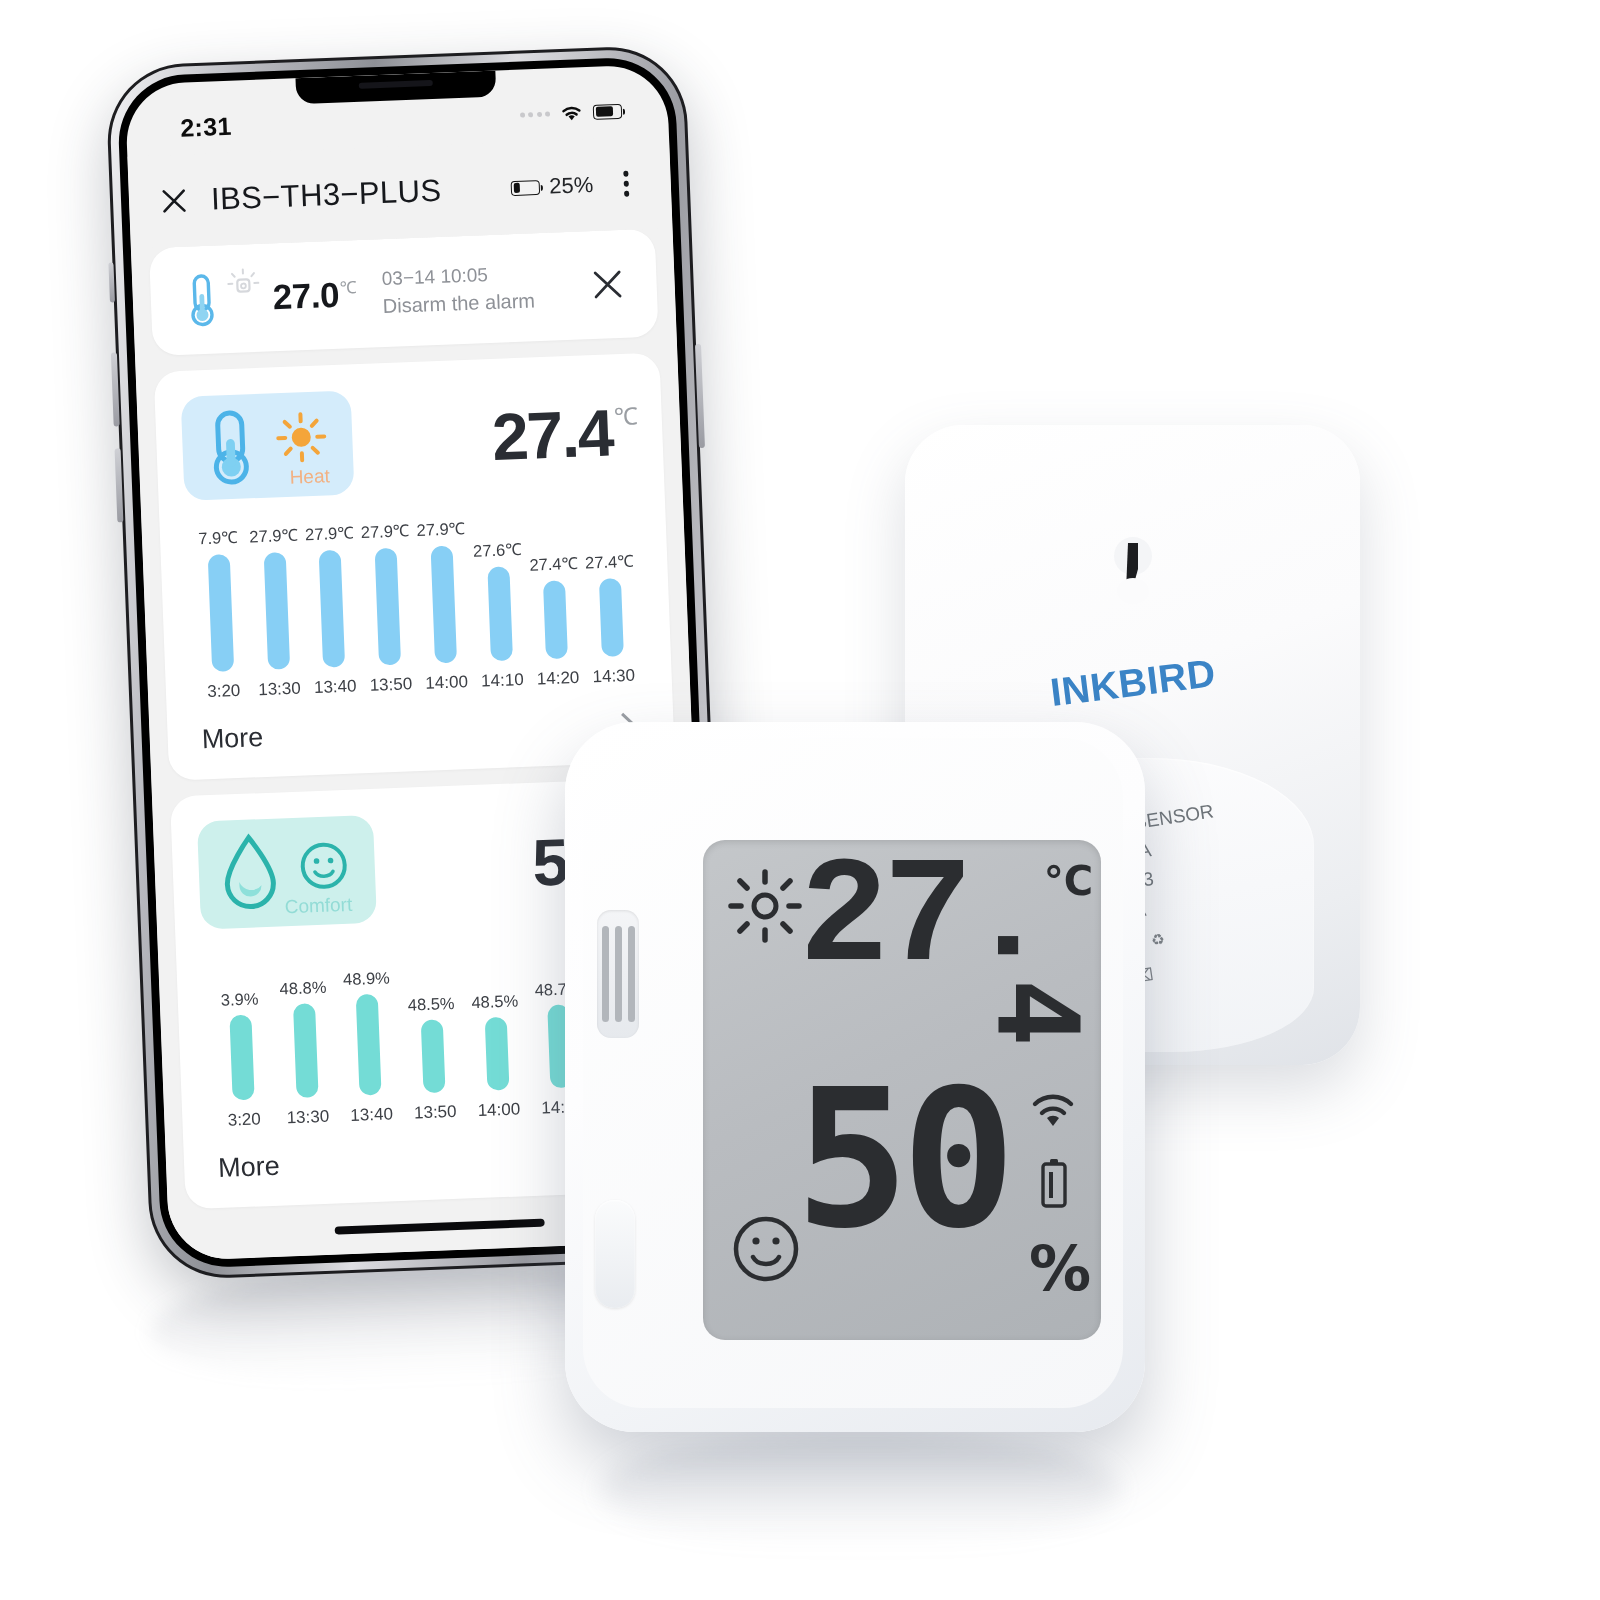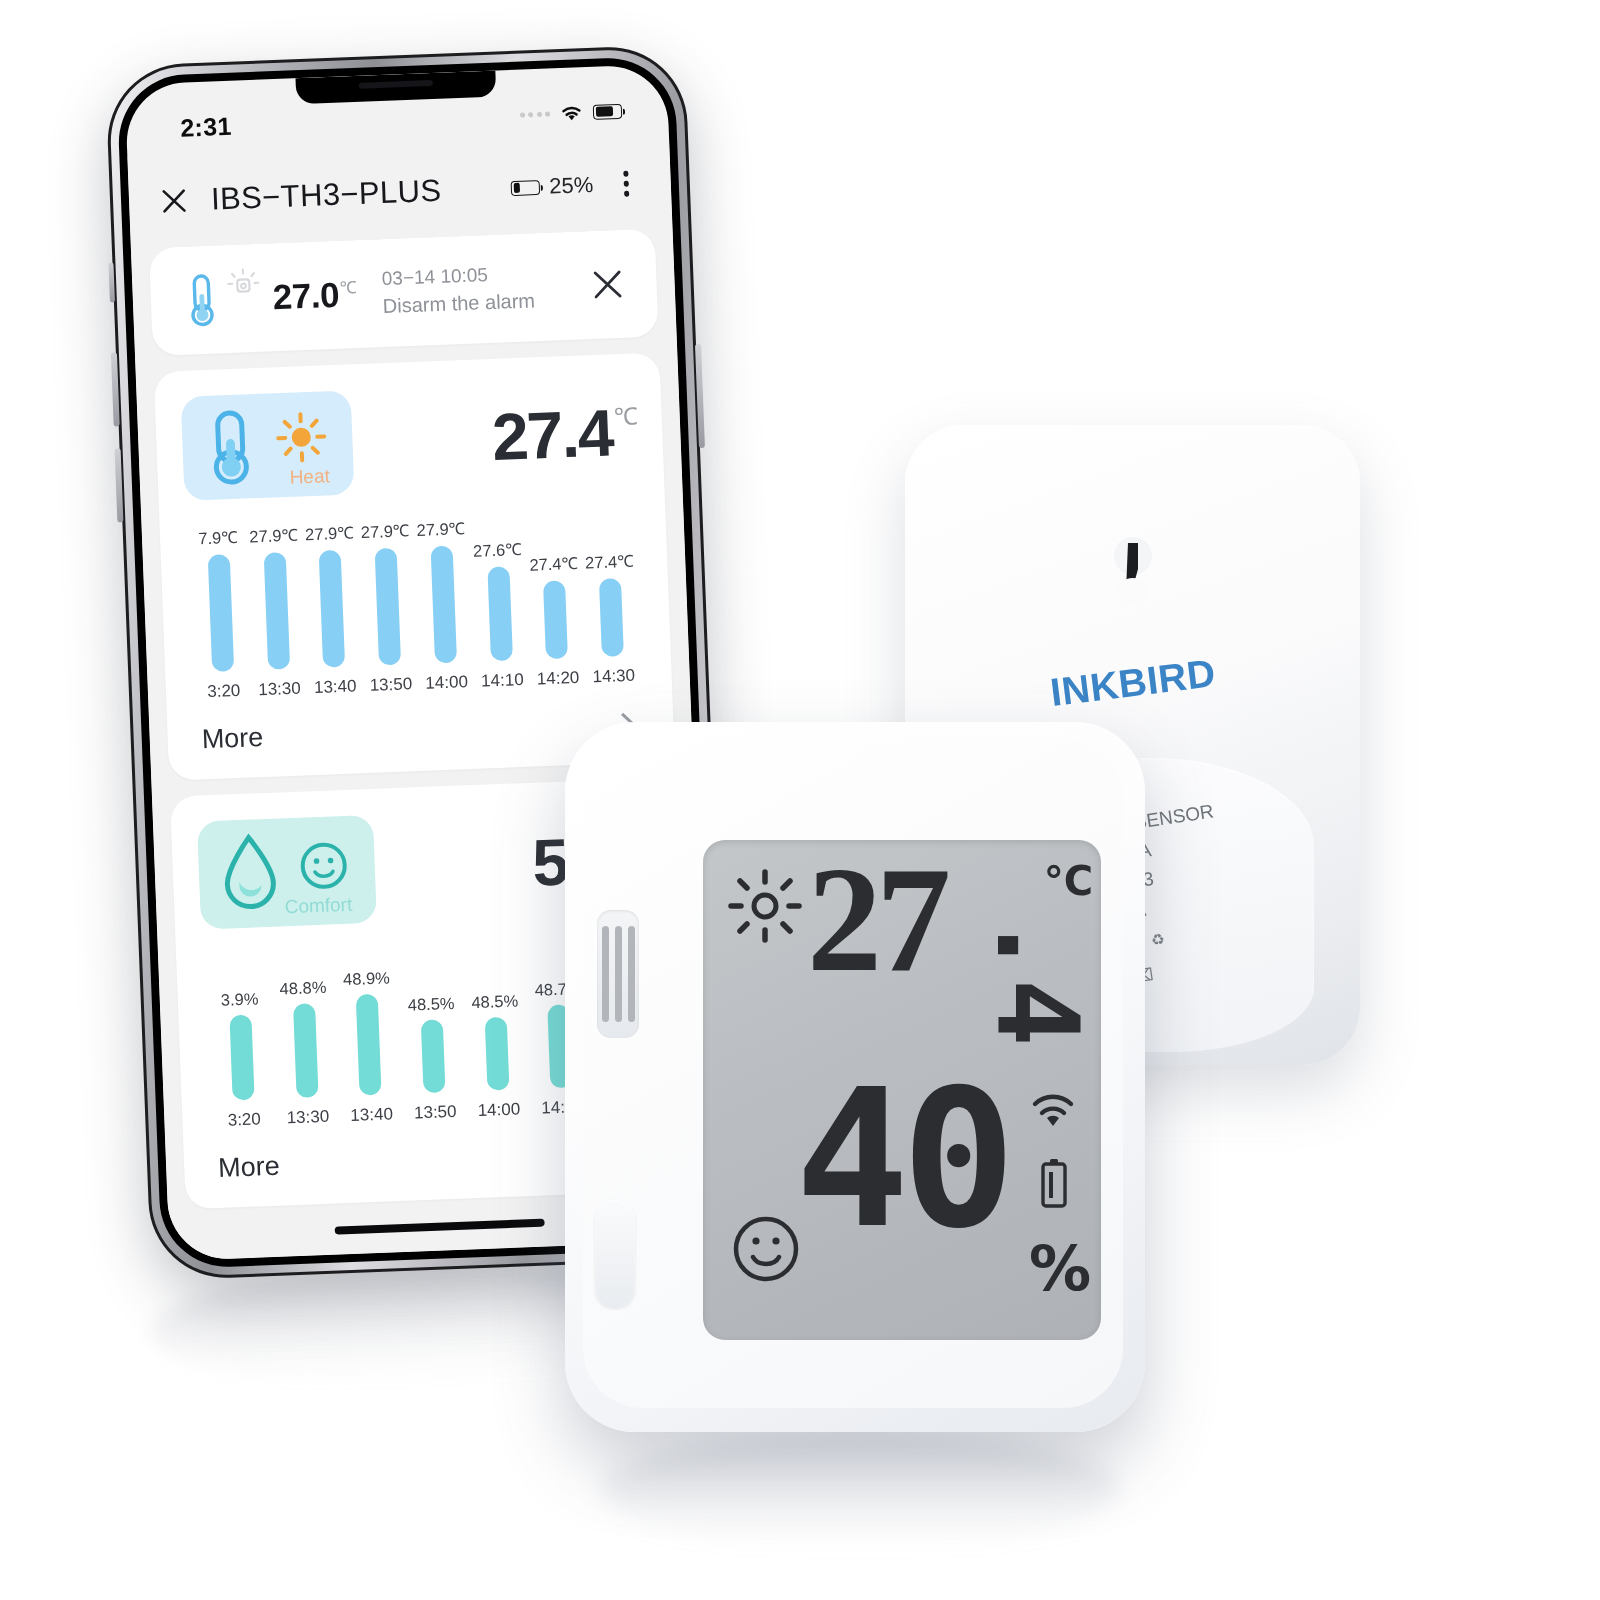--- a/index.html
+++ b/index.html
@@ -182,22 +182,22 @@
   }
   .vents i{width:7px;height:96px;border-radius:4px;background:#b2b6bb;display:block;}
   .fd-button{
     position:absolute;left:30px;top:478px;width:40px;height:108px;border-radius:19px;
     background:linear-gradient(180deg,#fafbfc,#e9ecf0);
     box-shadow:inset 0 1px 2px rgba(255,255,255,.9),0 1px 3px rgba(0,0,0,.09);
   }
   .lcd-sun{position:absolute;left:24px;top:28px;width:76px;height:76px;}
   .lcd-smiley{position:absolute;left:26px;top:372px;width:74px;height:74px;}
   .lcd-temp{
-    position:absolute;left:104px;top:10px;
-    font-family:Liberation Serif, serif;font-weight:700;
+    position:absolute;left:96px;top:10px;
+    font-family:Liberation Mono, monospace;font-weight:700;
     font-size:150px;line-height:.92;color:#2b2d30;letter-spacing:-6px;text-align:right;
   }
   .lcd-deg{position:absolute;right:8px;top:18px;font-size:40px;font-weight:700;color:#2b2d30;font-family:"DejaVu Sans",sans-serif;}
   .lcd-dec{
     position:absolute;right:-4px;top:74px;
     font-family:"DejaVu Sans Mono",monospace;font-weight:700;font-size:112px;
     color:#2b2d30;transform:rotate(90deg);transform-origin:50% 50%;
   }
   .lcd-hum{
     position:absolute;left:92px;top:236px;
@@ -523,21 +523,21 @@
         <circle cx="37" cy="37" r="30" fill="none" stroke="#2b2d30" stroke-width="4.5"></circle>
         <circle cx="27" cy="29" r="3.6" fill="#2b2d30"></circle>
         <circle cx="47" cy="29" r="3.6" fill="#2b2d30"></circle>
         <path d="M24 45 a14 11 0 0 0 26 0" fill="none" stroke="#2b2d30" stroke-width="4.5" stroke-linecap="round"></path>
       </svg>
 
       <div class="lcd-temp">27</div>
       <div class="lcd-deg">°C</div>
       <div class="lcd-dec">.4</div>
 
-      <div class="lcd-hum">40</div>
+      <div class="lcd-hum">50</div>
       <div class="lcd-pct">%</div>
 
       <svg class="lcd-wifi" viewBox="0 0 52 40">
         <path d="M26 34 l6 -8 a9 9 0 0 0 -12 0 z" fill="#2b2d30"></path>
         <path d="M8 12 a26 26 0 0 1 36 0" stroke="#2b2d30" stroke-width="4.4" fill="none" stroke-linecap="round"></path>
         <path d="M15 21 a16 16 0 0 1 22 0" stroke="#2b2d30" stroke-width="4.4" fill="none" stroke-linecap="round"></path>
       </svg>
 
       <svg class="lcd-batt" viewBox="0 0 30 52">
         <rect x="4" y="6" width="22" height="42" rx="3" fill="none" stroke="#2b2d30" stroke-width="3.4"></rect>

